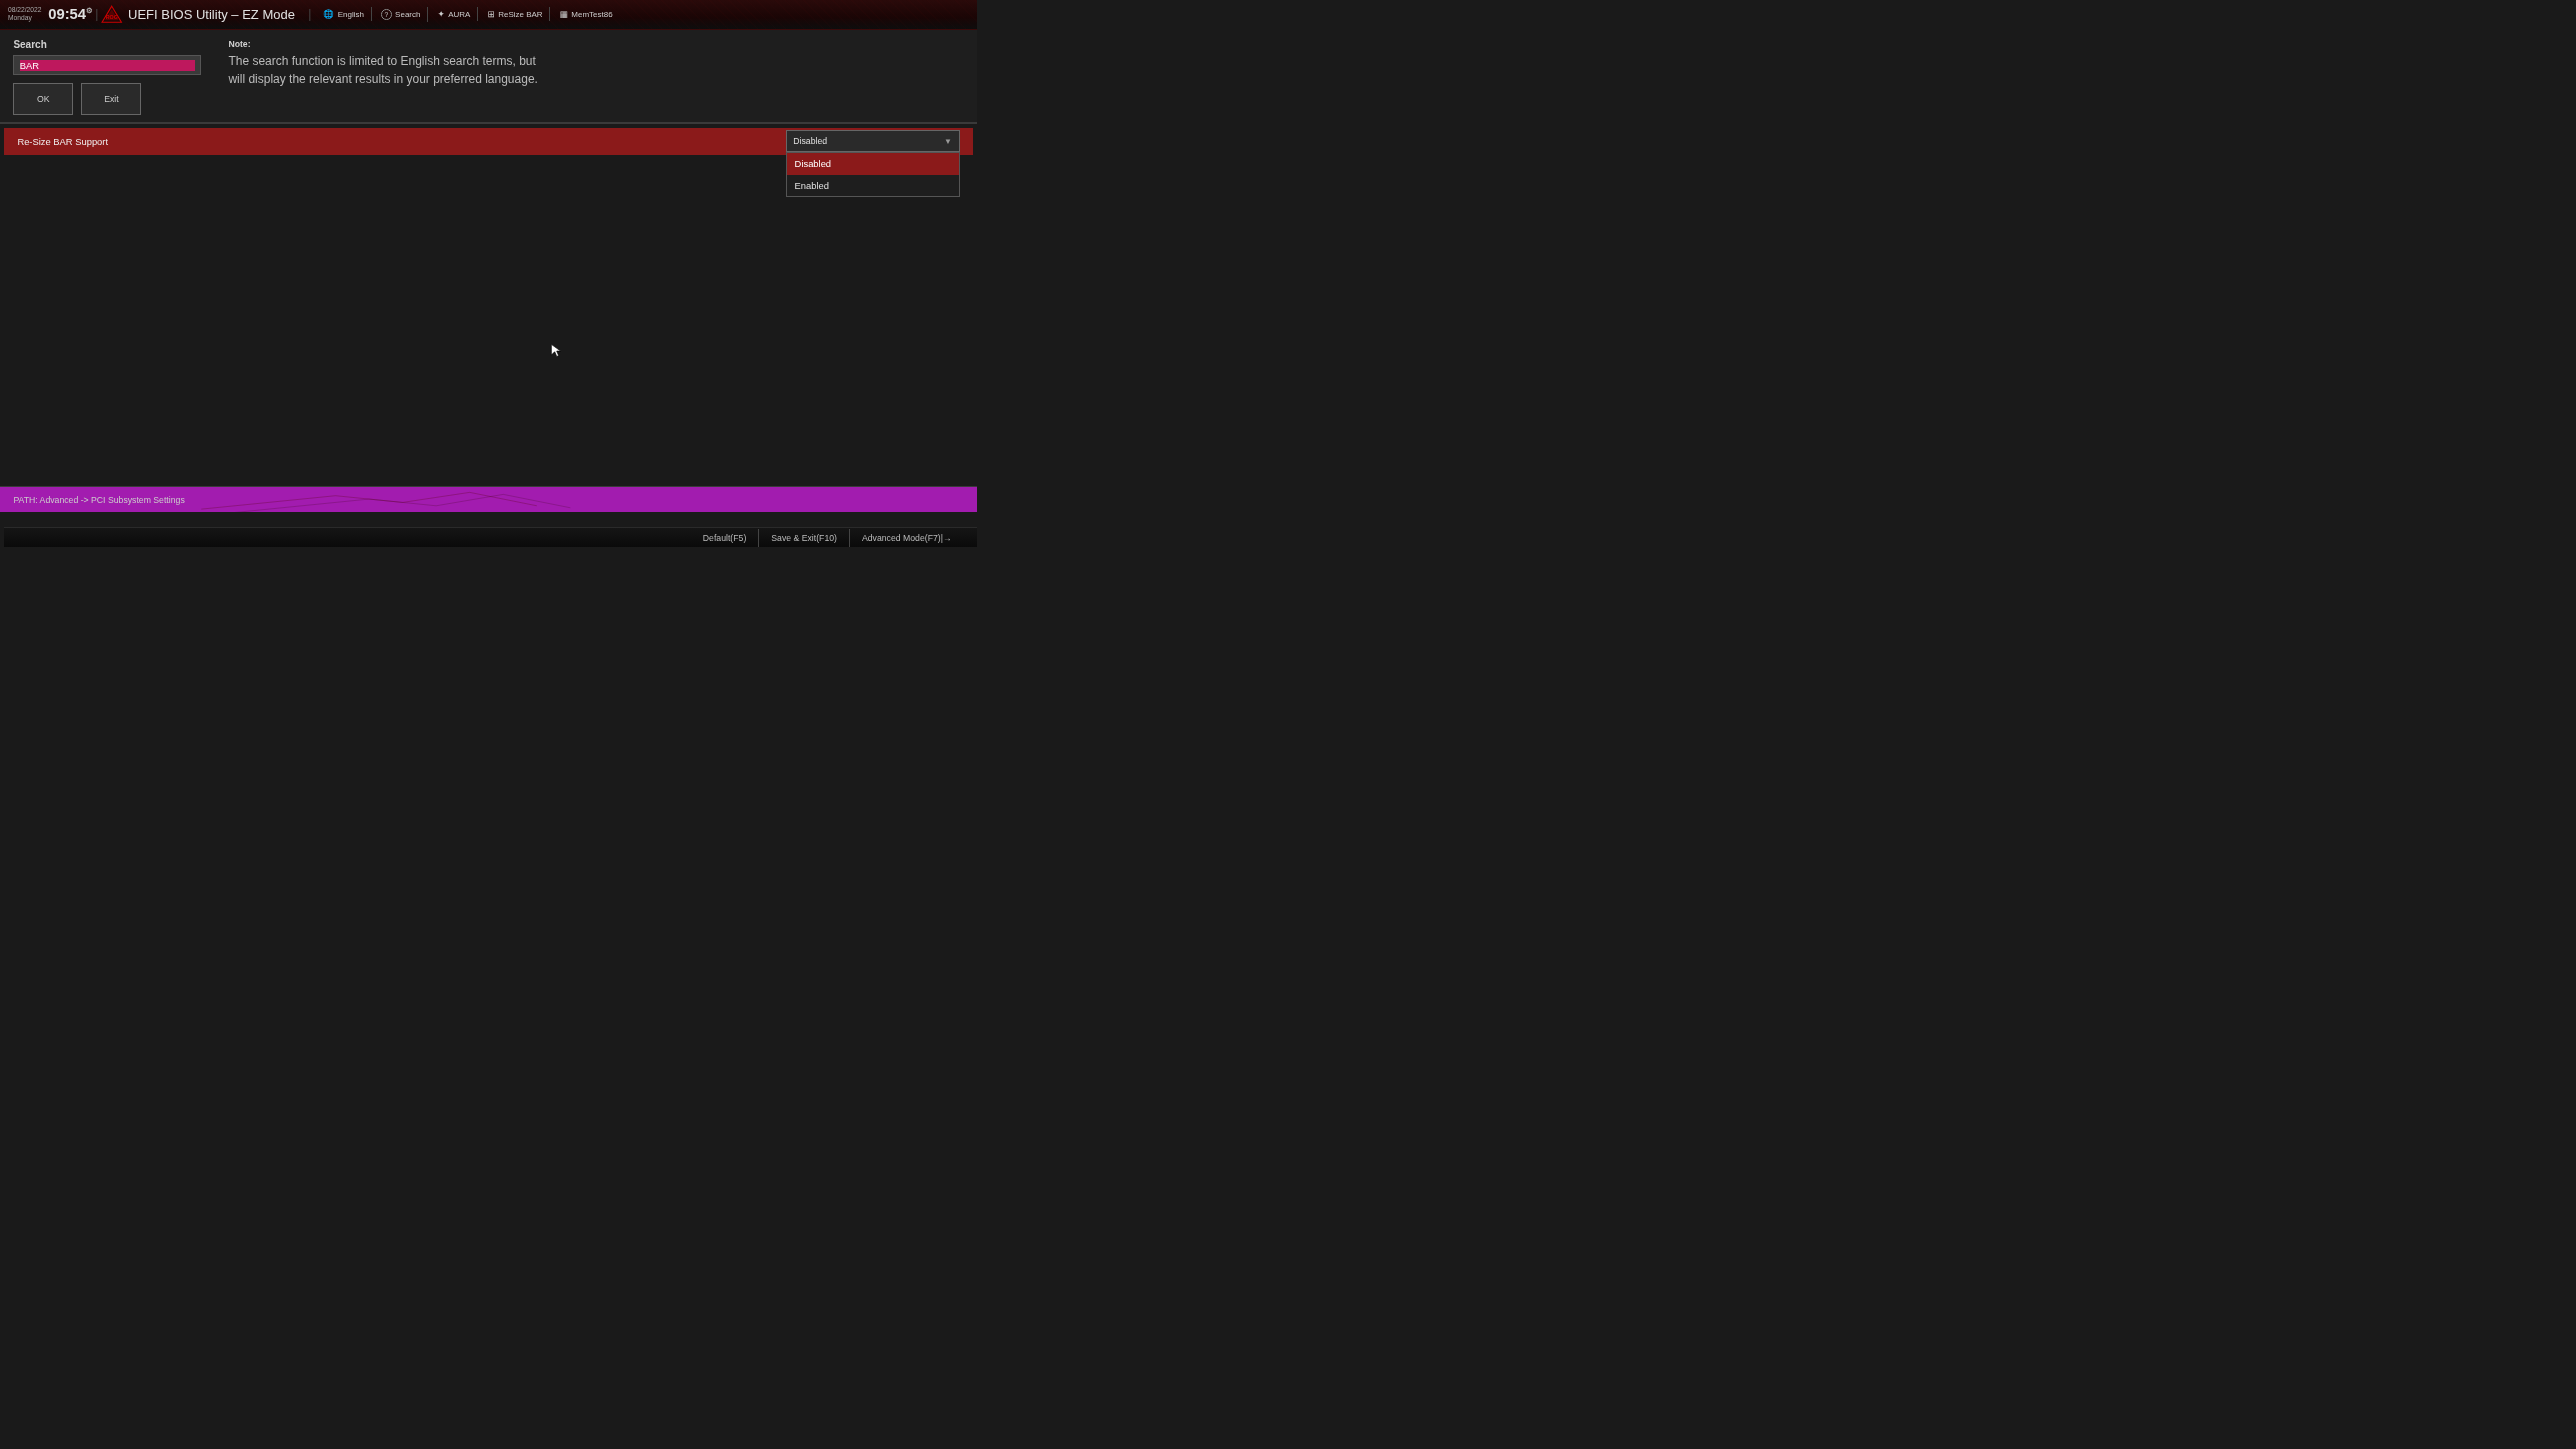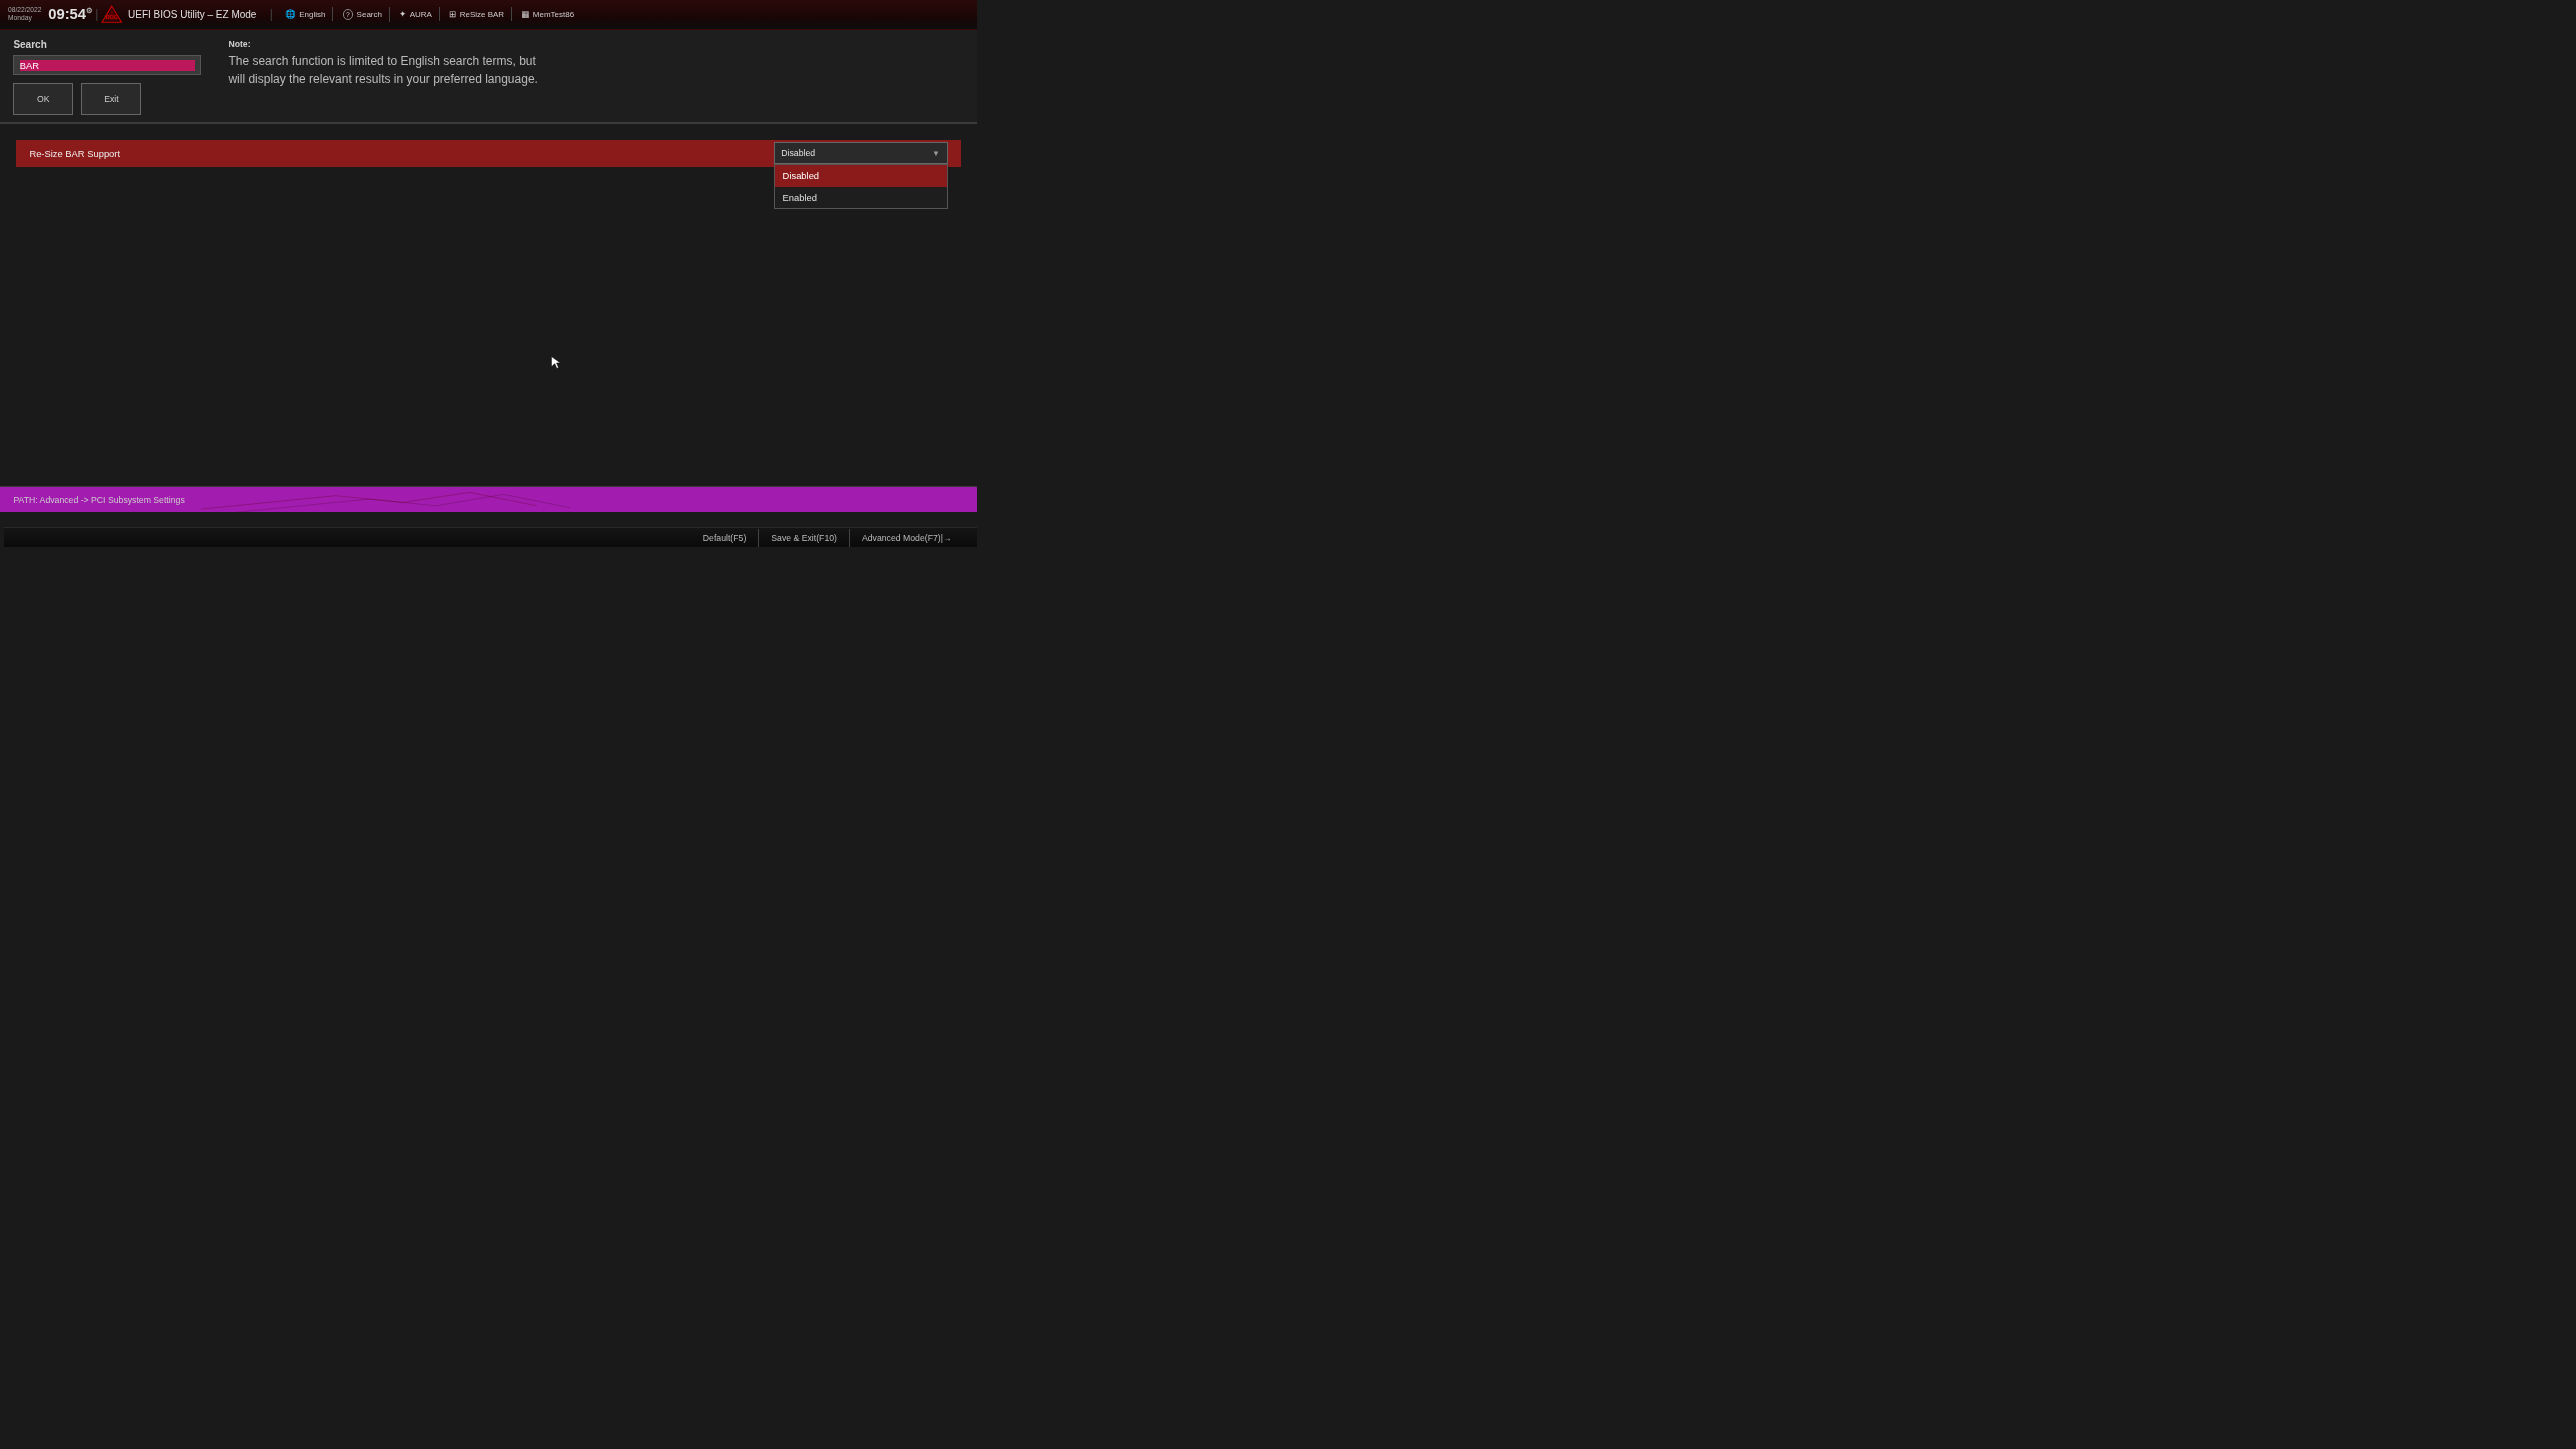--- a/index.html
+++ b/index.html
@@ -46,21 +46,21 @@
     }
 
     .rog-logo {
       width: 21.5px;
       height: 19px;
       margin-right: 5.4px;
     }
 
     .title-text {
       color: #e0e0e0;
-      font-size: 10px;
+      font-size: 13px;
       font-weight: 500;
       z-index: 1;
       white-space: nowrap;
     }
 
     .header-nav {
       display: flex;
       align-items: center;
       gap: 2.7px;
       z-index: 1;
@@ -170,21 +170,21 @@
       position: relative;
     }
 
     
     .setting-row {
       display: flex;
       align-items: center;
       background: #8b1a1a;
       height: 27px;
       padding: 0 13.4px;
-      margin: 16px;
+      margin: 4px;
       position: relative;
     }
 
     .setting-label {
       color: #f0f0f0;
       font-size: 9.4px;
       flex: 1;
     }
 
     .dropdown-container {

